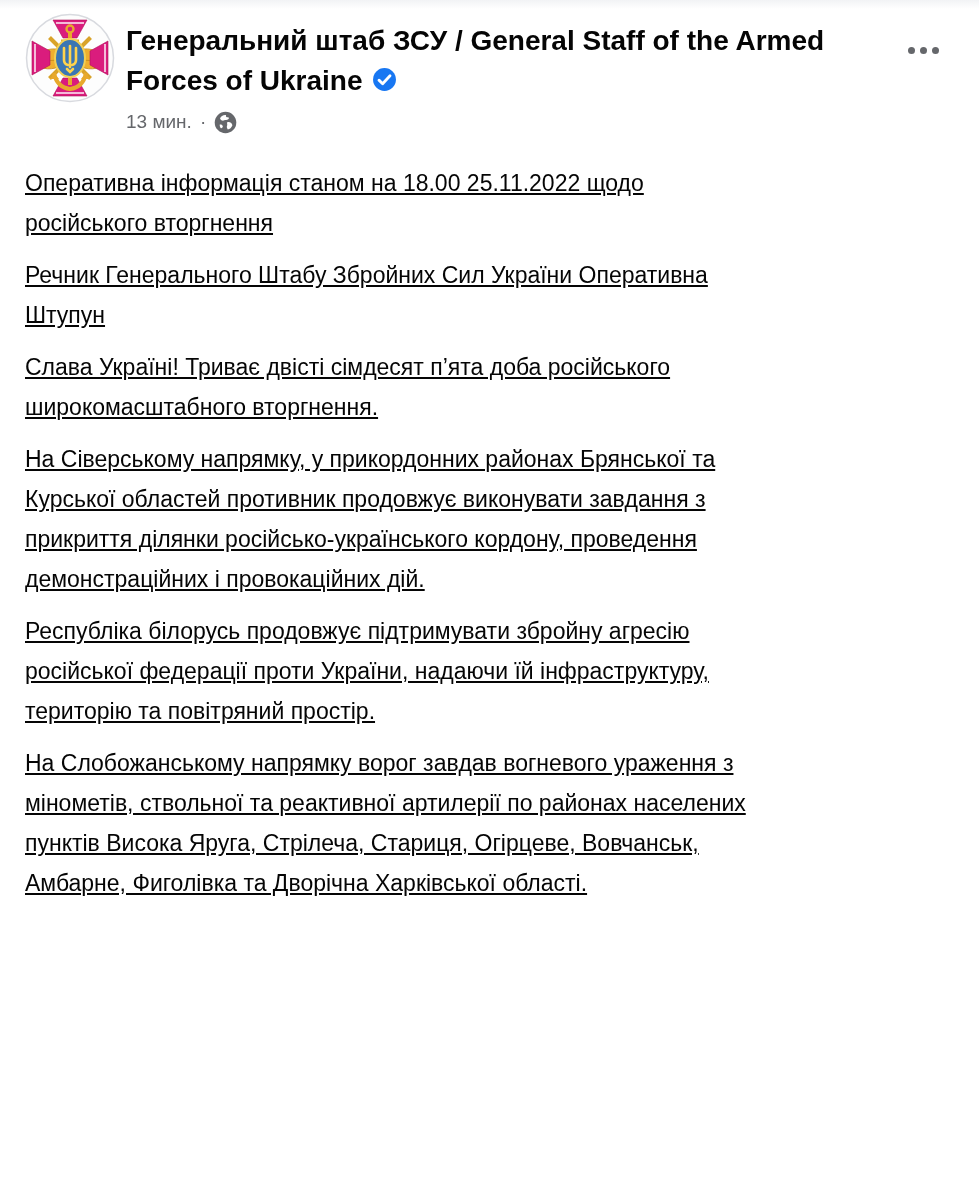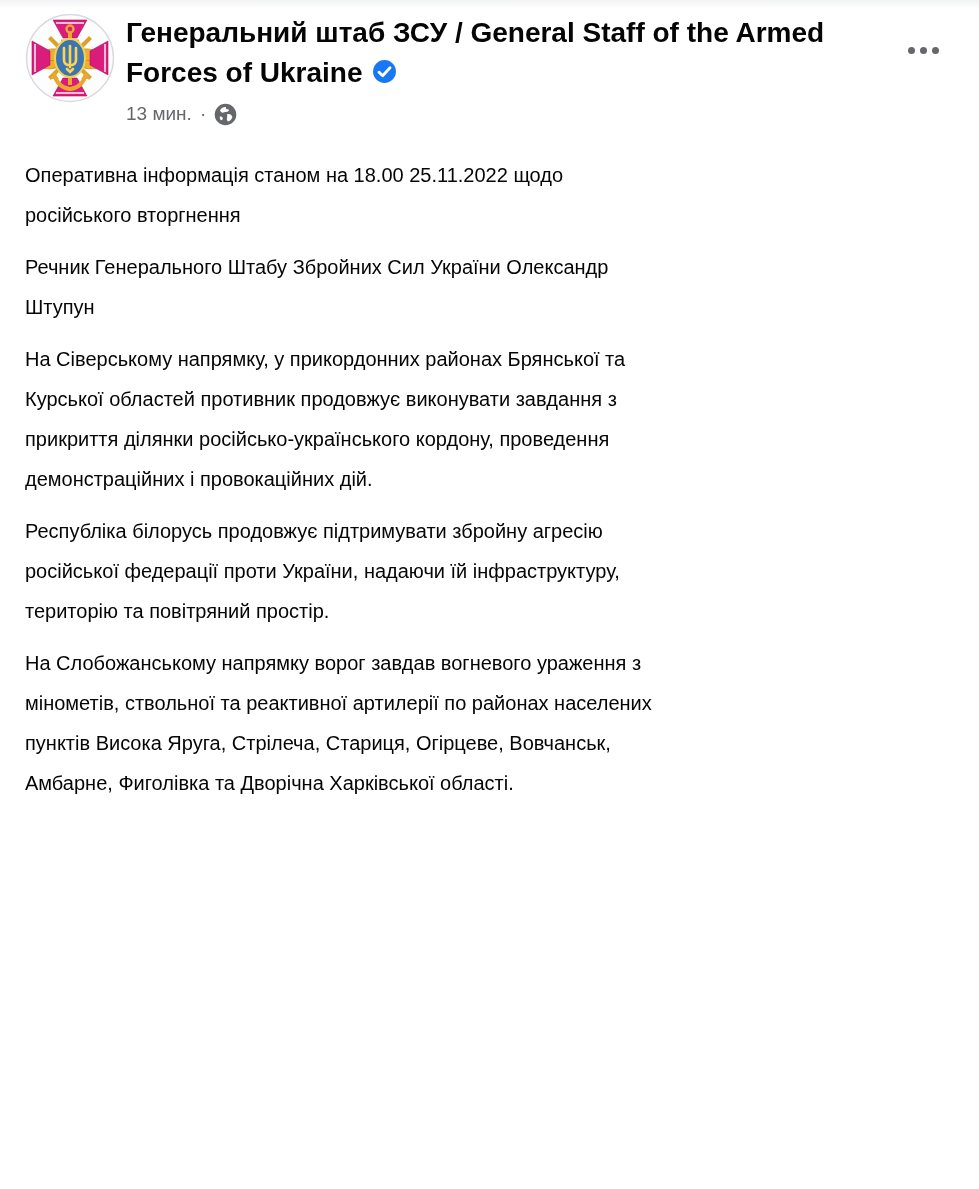--- a/index.html
+++ b/index.html
@@ -33,20 +33,21 @@
     flex: 0 0 auto;
     width: 90px;
     height: 90px;
     border-radius: 50%;
     cursor: pointer;
   }
   .avatar-wrap svg { display: block; }
   .header-info {
     margin-left: 11px;
     min-width: 0;
+    margin-top: 8px;
   }
   .page-name {
     font-size: 28px;
     line-height: 40px;
     font-weight: 700;
     color: #050505;
     max-width: 790px;
     cursor: pointer;
   }
   .page-name .name-text { white-space: pre-line; }
@@ -81,23 +82,24 @@
   }
   .ellipsis .dot {
     width: 7px;
     height: 7px;
     border-radius: 50%;
     background: #65676b;
   }
   
   .post-text {
     padding: 26px 25px 14px 25px;
-    font-size: 20px;
+    font-size: 23px;
     line-height: 40px;
     color: #050505;
+    text-decoration: underline;
   }
   .post-text p {
     margin: 0 0 12px 0;
     white-space: pre-line;
   }
   .post-text p:last-child { margin-bottom: 0; }
 </style>
 </head>
 <body>
 
@@ -184,22 +186,24 @@
         <span class="dot"></span>
         <span class="dot"></span>
         <span class="dot"></span>
       </span>
     </div>
   </div>
 
   <div class="post-text">
       <p>Оперативна інформація станом на 18.00 25.11.2022 щодо
 російського вторгнення</p>
-      <p>Речник Генерального Штабу Збройних Сил України Олександр
+      <p>Речник Генерального Штабу Збройних Сил України Оперативна
 Штупун</p>
+      <p>Слава Україні! Триває двісті сімдесят п’ята доба російського
+широкомасштабного вторгнення.</p>
       <p>На Сіверському напрямку, у прикордонних районах Брянської та
 Курської областей противник продовжує виконувати завдання з
 прикриття ділянки російсько-українського кордону, проведення
 демонстраційних і провокаційних дій.</p>
       <p>Республіка білорусь продовжує підтримувати збройну агресію
 російської федерації проти України, надаючи їй інфраструктуру,
 територію та повітряний простір.</p>
       <p>На Слобожанському напрямку ворог завдав вогневого ураження з
 мінометів, ствольної та реактивної артилерії по районах населених
 пунктів Висока Яруга, Стрілеча, Стариця, Огірцеве, Вовчанськ,

